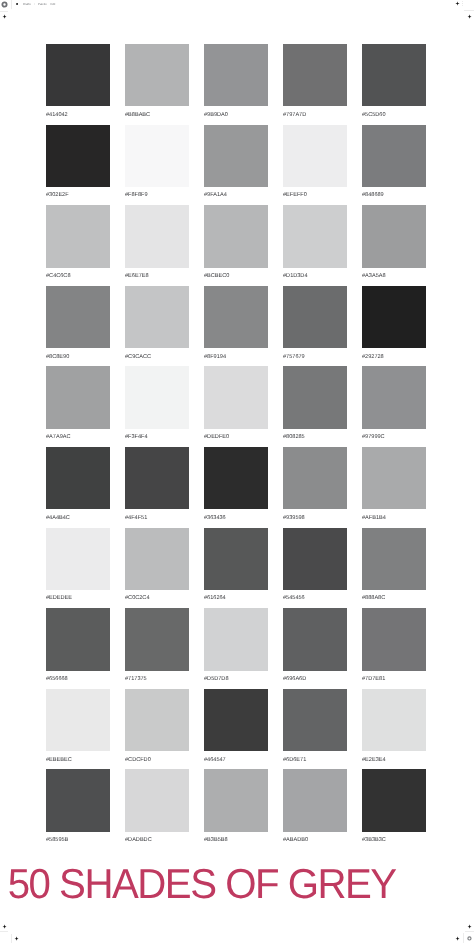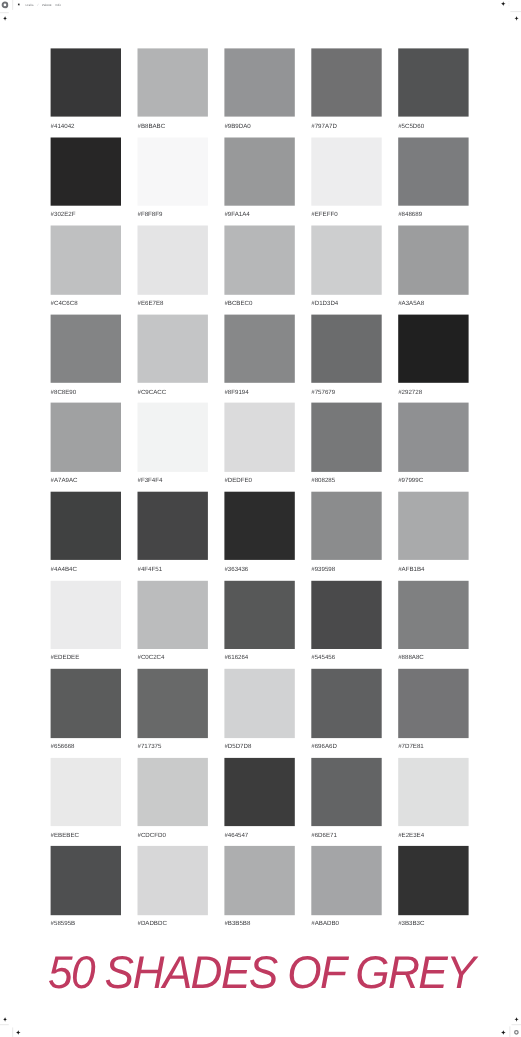--- a/index.html
+++ b/index.html
@@ -54,22 +54,22 @@
 
   
   .poster{position:absolute;left:0;top:11px;width:474px;height:932px;background:#fff;}
   .grid{position:absolute;left:46px;top:33px;width:380px;}
   .row{display:flex;gap:15px;height:80.6px;}
   .cell{width:64px;}
   .sw{width:64px;height:62.4px;}
   .lbl{will-change:transform;margin-top:5.5px;font-size:5.6px;line-height:6px;color:#3c3d40;
        letter-spacing:-0.01px;white-space:nowrap;}
 
-  .title{will-change:transform;position:absolute;left:0;top:851px;width:474px;text-align:center;
-         font-size:41.8px;line-height:44px;letter-spacing:-1.55px;font-weight:400;font-style:italic;}
+  .title{will-change:transform;position:absolute;left:0;top:851px;width:474px;text-align:left;
+         font-size:41.8px;line-height:44px;letter-spacing:-1.55px;font-weight:400;}
   .title span{display:inline-block;transform:scaleX(0.962);transform-origin:center;}
 </style>
 </head>
 <body>
 
 <div class="app">
 
   <div class="poster">
     <div class="grid" id="swatch-grid">
         <div class="row">

